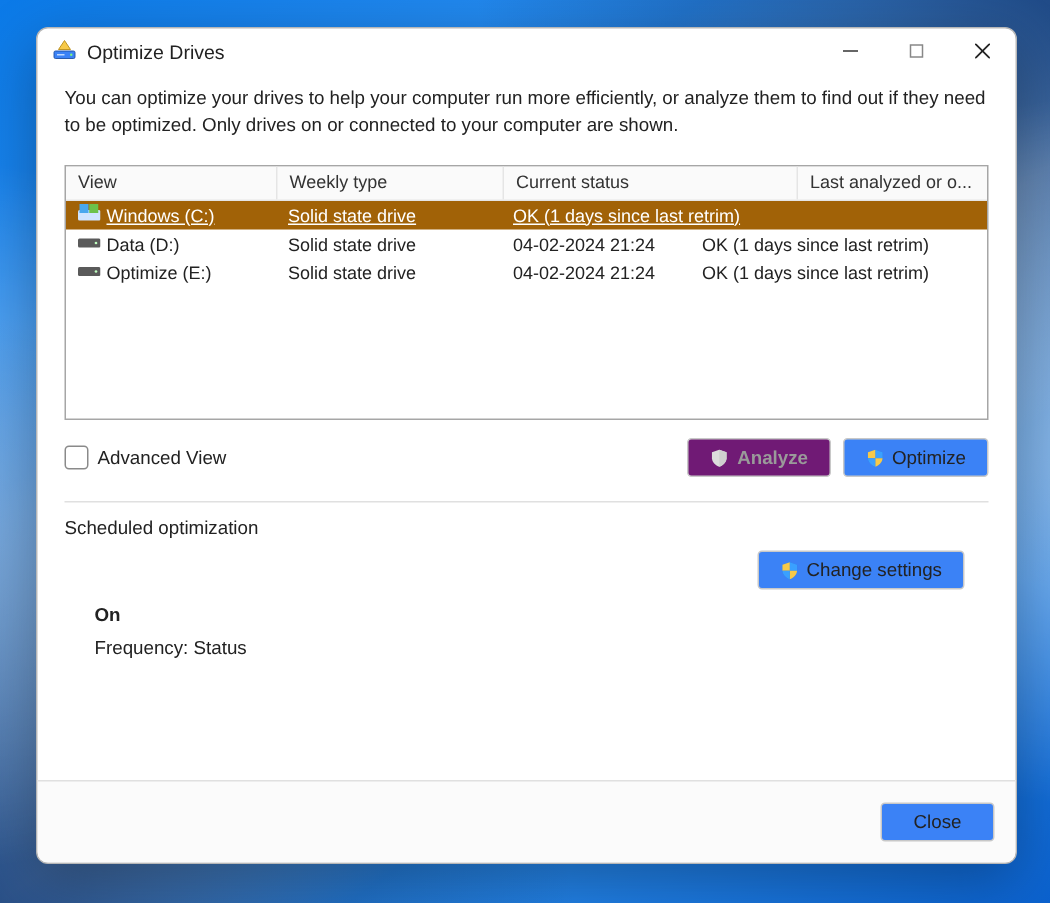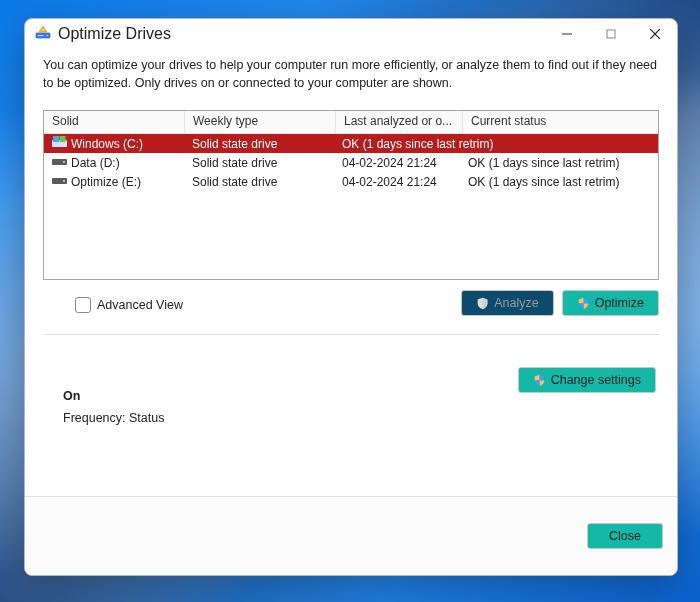--- a/index.html
+++ b/index.html
@@ -45,21 +45,21 @@
     display: flex;
     flex-direction: column;
     overflow: hidden;
   }
 
   .titlebar {
     height: 30px;
     display: flex;
     align-items: center;
     padding: 0 0 0 10px;
-    font-size: 16px;
+    font-size: 13px;
   }
   .titlebar .app-icon {
     margin-right: 7px;
   }
   .titlebar .title { flex: 0 0 auto; }
   .titlebar .spacer { flex: 1; }
   .win-btn {
     width: 44px;
     height: 30px;
     display: flex;
@@ -123,57 +123,59 @@
     padding: 0 8px;
     white-space: nowrap;
     overflow: hidden;
   }
   .row .col-drive {
     display: flex;
     align-items: center;
     gap: 4px;
   }
   .row.selected {
-    background: #b91c1c;
+    background: #a16207;
     color: #fff;
+    text-decoration: underline;
   }
 
   .actions-row {
     margin-top: 10px;
     display: flex;
+    align-items: center;
     height: 30px;
-    margin-left: 32px;
   }
   .actions-row .left { display:flex; align-items:center; gap:6px; }
   .actions-row .spacer { flex:1; }
 
   .checkbox {
     width: 14px;
     height: 14px;
     border: 1px solid #8a8a8a;
     border-radius: 3px;
     background: #fff;
   }
 
   button.btn {
     font-family: inherit;
     font-size: 12.5px;
     height: 26px;
     padding: 0 14px;
-    background: #14b8a6;
+    background: #3b82f6;
     border: 1px solid #c8c8c8;
     border-radius: 3px;
     display: inline-flex;
     align-items: center;
     gap: 5px;
     color: #222;
   }
   button.btn.disabled {
     color: #9a9a9a;
-    background: #0c4a6e;
+    background: #701a75;
+    font-weight: bold;
   }
   button.btn + button.btn { margin-left: 8px; }
 
   .divider {
     height: 1px;
     background: #e0e0e0;
     margin: 14px 0 10px 0;
   }
 
   .sched {
@@ -181,32 +183,32 @@
   }
   .sched .body {
     padding: 6px 0 0 20px;
     margin-top: 38px;
   }
   .sched .on { font-weight: 600; }
   .sched .linebelow { margin-top: 6px; }
   .sched .freq { margin-top: 8px; }
   .sched .change-btn {
     position: absolute;
-    right: 3px;
+    right: 16px;
     top: 22px;
   }
 
   .footer {
     border-top: 1px solid #e0e0e0;
     background: #fbfbfb;
     height: 46px;
     display: flex;
     align-items: center;
     justify-content: flex-end;
-    padding: 16px 14px;
+    padding: 4px 14px;
   }
   .footer .btn { min-width: 76px; justify-content:center; }
 
   
   .shield-svg { width:13px; height:13px; display:block; }
 
 </style>
 </head>
 <body>
 
@@ -246,24 +248,24 @@
     </div>
   </div>
 
   <div class="content">
 
     <div class="intro">You can optimize your drives to help your computer run more efficiently, or analyze them to find out if they need to be optimized. Only drives on or connected to your computer are shown.</div>
 
 
     <div class="drive-table">
       <div class="header-row">
-        <div class="col col-drive">Solid</div>
+        <div class="col col-drive">View</div>
         <div class="col col-media">Weekly type</div>
+        <div class="col col-status">Current status</div>
         <div class="col col-last">Last analyzed or o...</div>
-        <div class="col col-status">Current status</div>
       </div>
       <div class="body" id="drives-body">
           <div class="row selected">
             <div class="col col-drive">
               <span><svg width="15" height="12" viewBox="0 0 15 12">
                   <rect x="0" y="4" width="15" height="7" rx="1" fill="#cfe4ff"></rect>
                   <rect x="1" y="0" width="6" height="6" fill="#49a7ee"></rect>
                   <rect x="7.5" y="0" width="6" height="6" fill="#6cc24a"></rect>
                 </svg></span>
               <span>Windows (C:)</span>
@@ -323,20 +325,21 @@
             <path d="M8 8 L2 8 C2 11 5 14 8 15 Z" fill="#3aa0ff"></path>
           </svg>
         </span>
         <span>Optimize</span>
       </button>
     </div>
 
     <div class="divider"></div>
 
     <div class="sched">
+      <div class="section-label">Scheduled optimization</div>
       <button class="btn change-btn">
         <span>
           <svg class="shield-svg" viewBox="0 0 16 16">
             <path d="M8 1 L14 3 V8 C14 11 11 14 8 15 C5 14 2 11 2 8 V3 Z" fill="#2d7de0"></path>
             <path d="M8 1 L14 3 V8 L8 8 Z" fill="#3aa0ff"></path>
             <path d="M8 8 L14 8 C14 11 11 14 8 15 Z" fill="#f7c948"></path>
             <path d="M8 1 L2 3 V8 L8 8 Z" fill="#f7c948"></path>
             <path d="M8 8 L2 8 C2 11 5 14 8 15 Z" fill="#3aa0ff"></path>
           </svg>
         </span>

